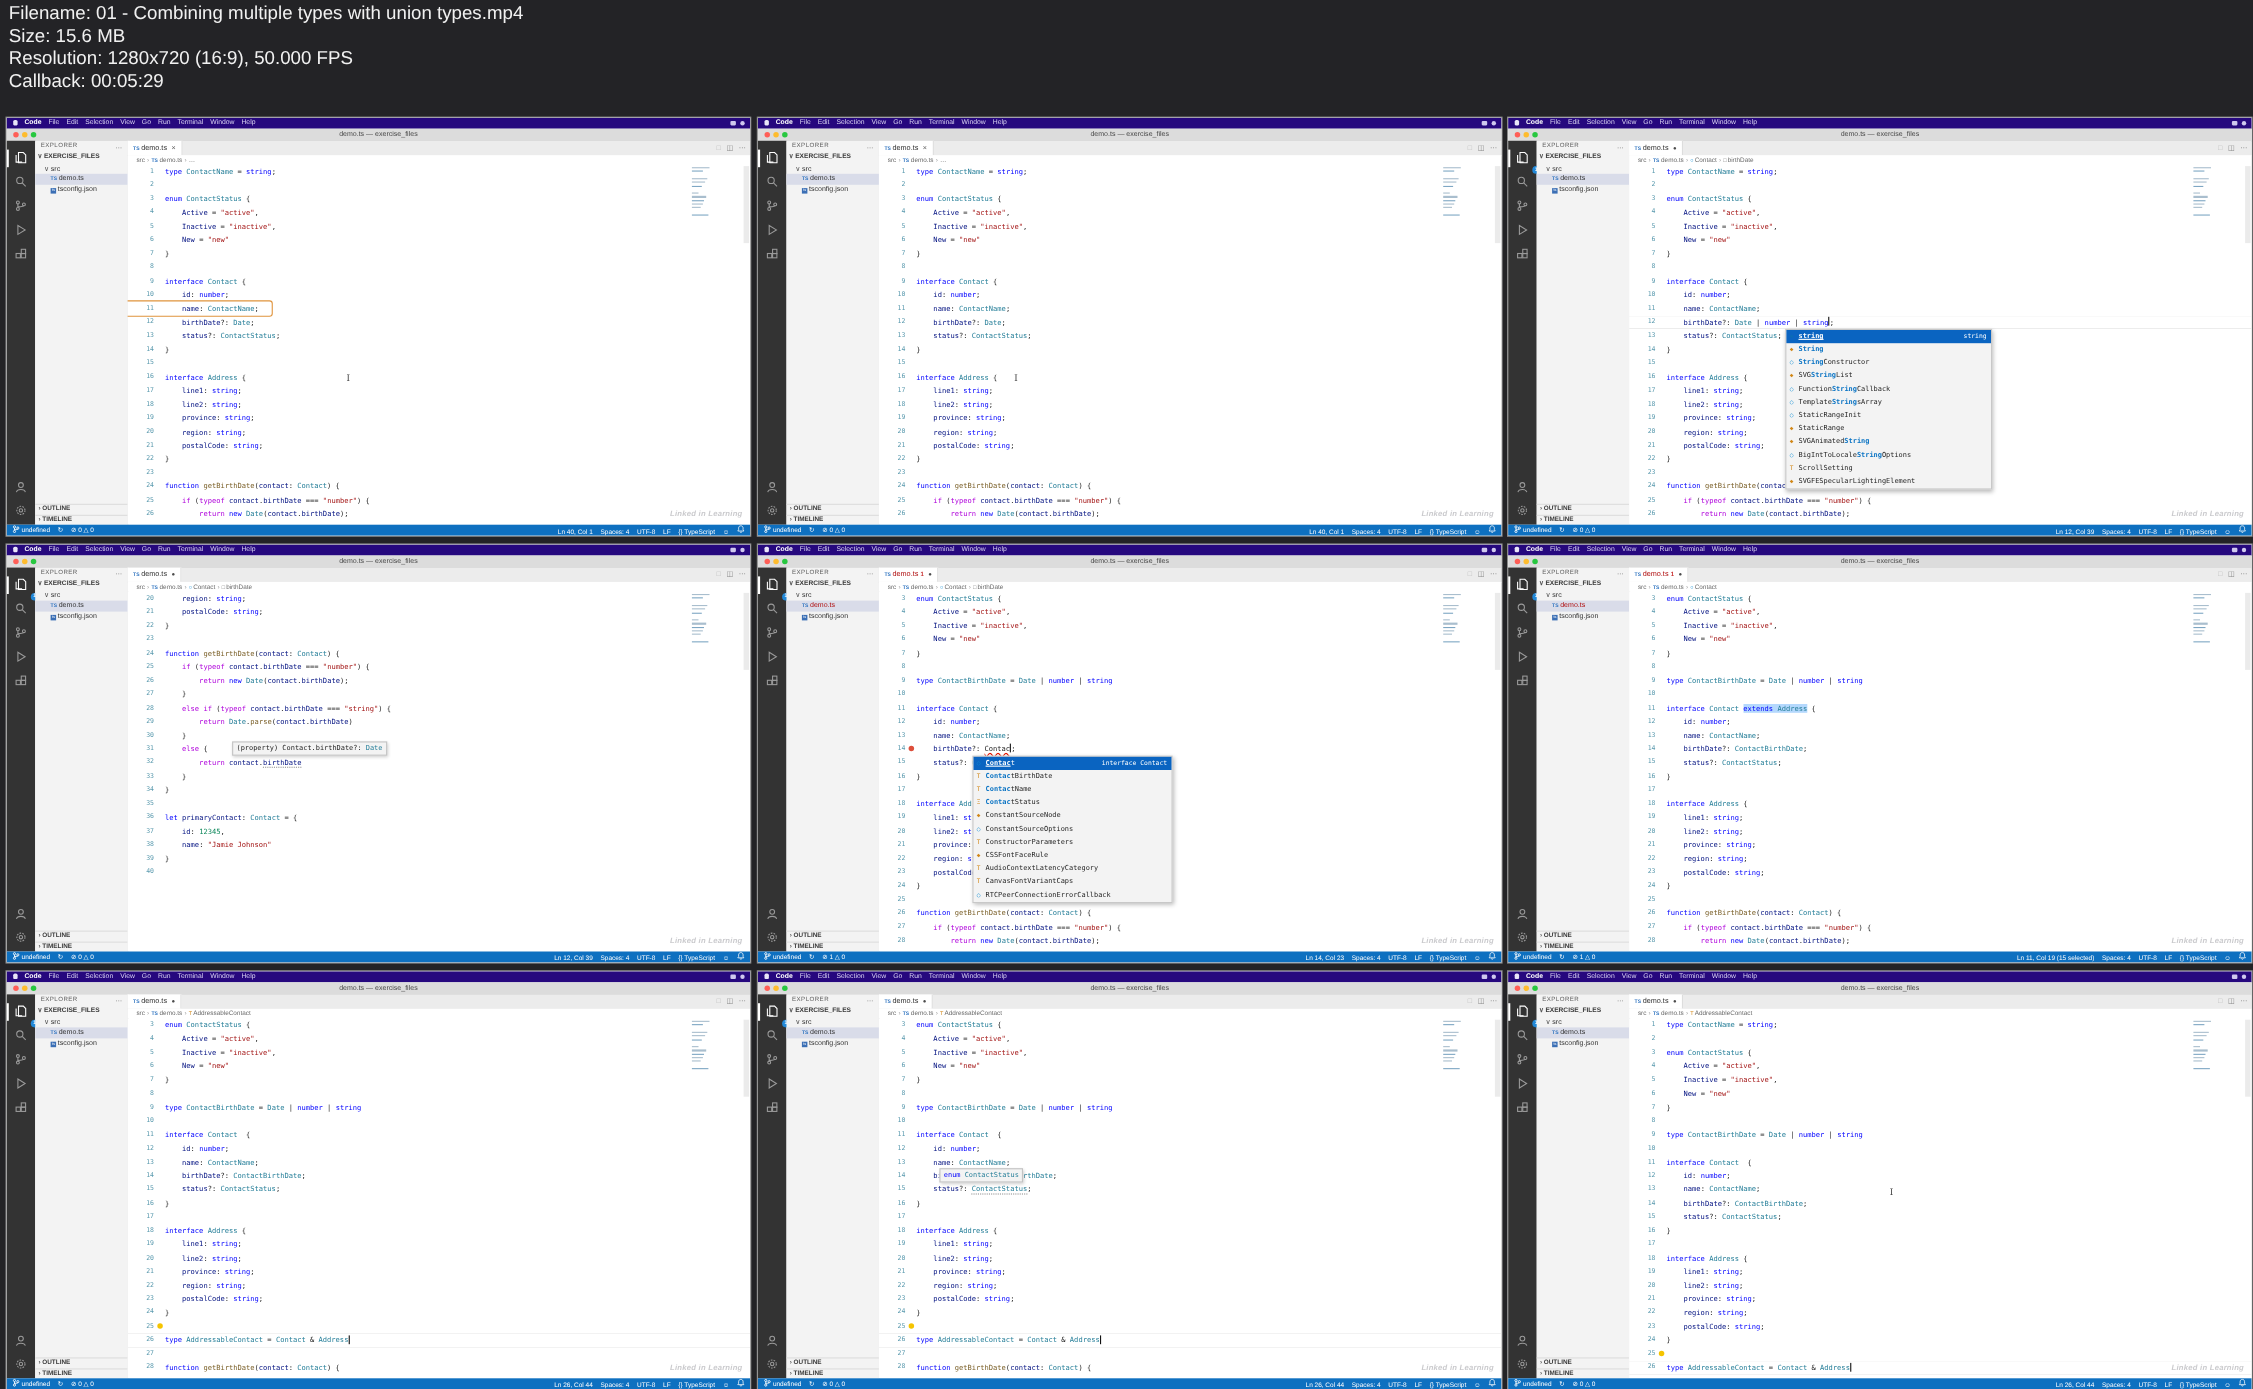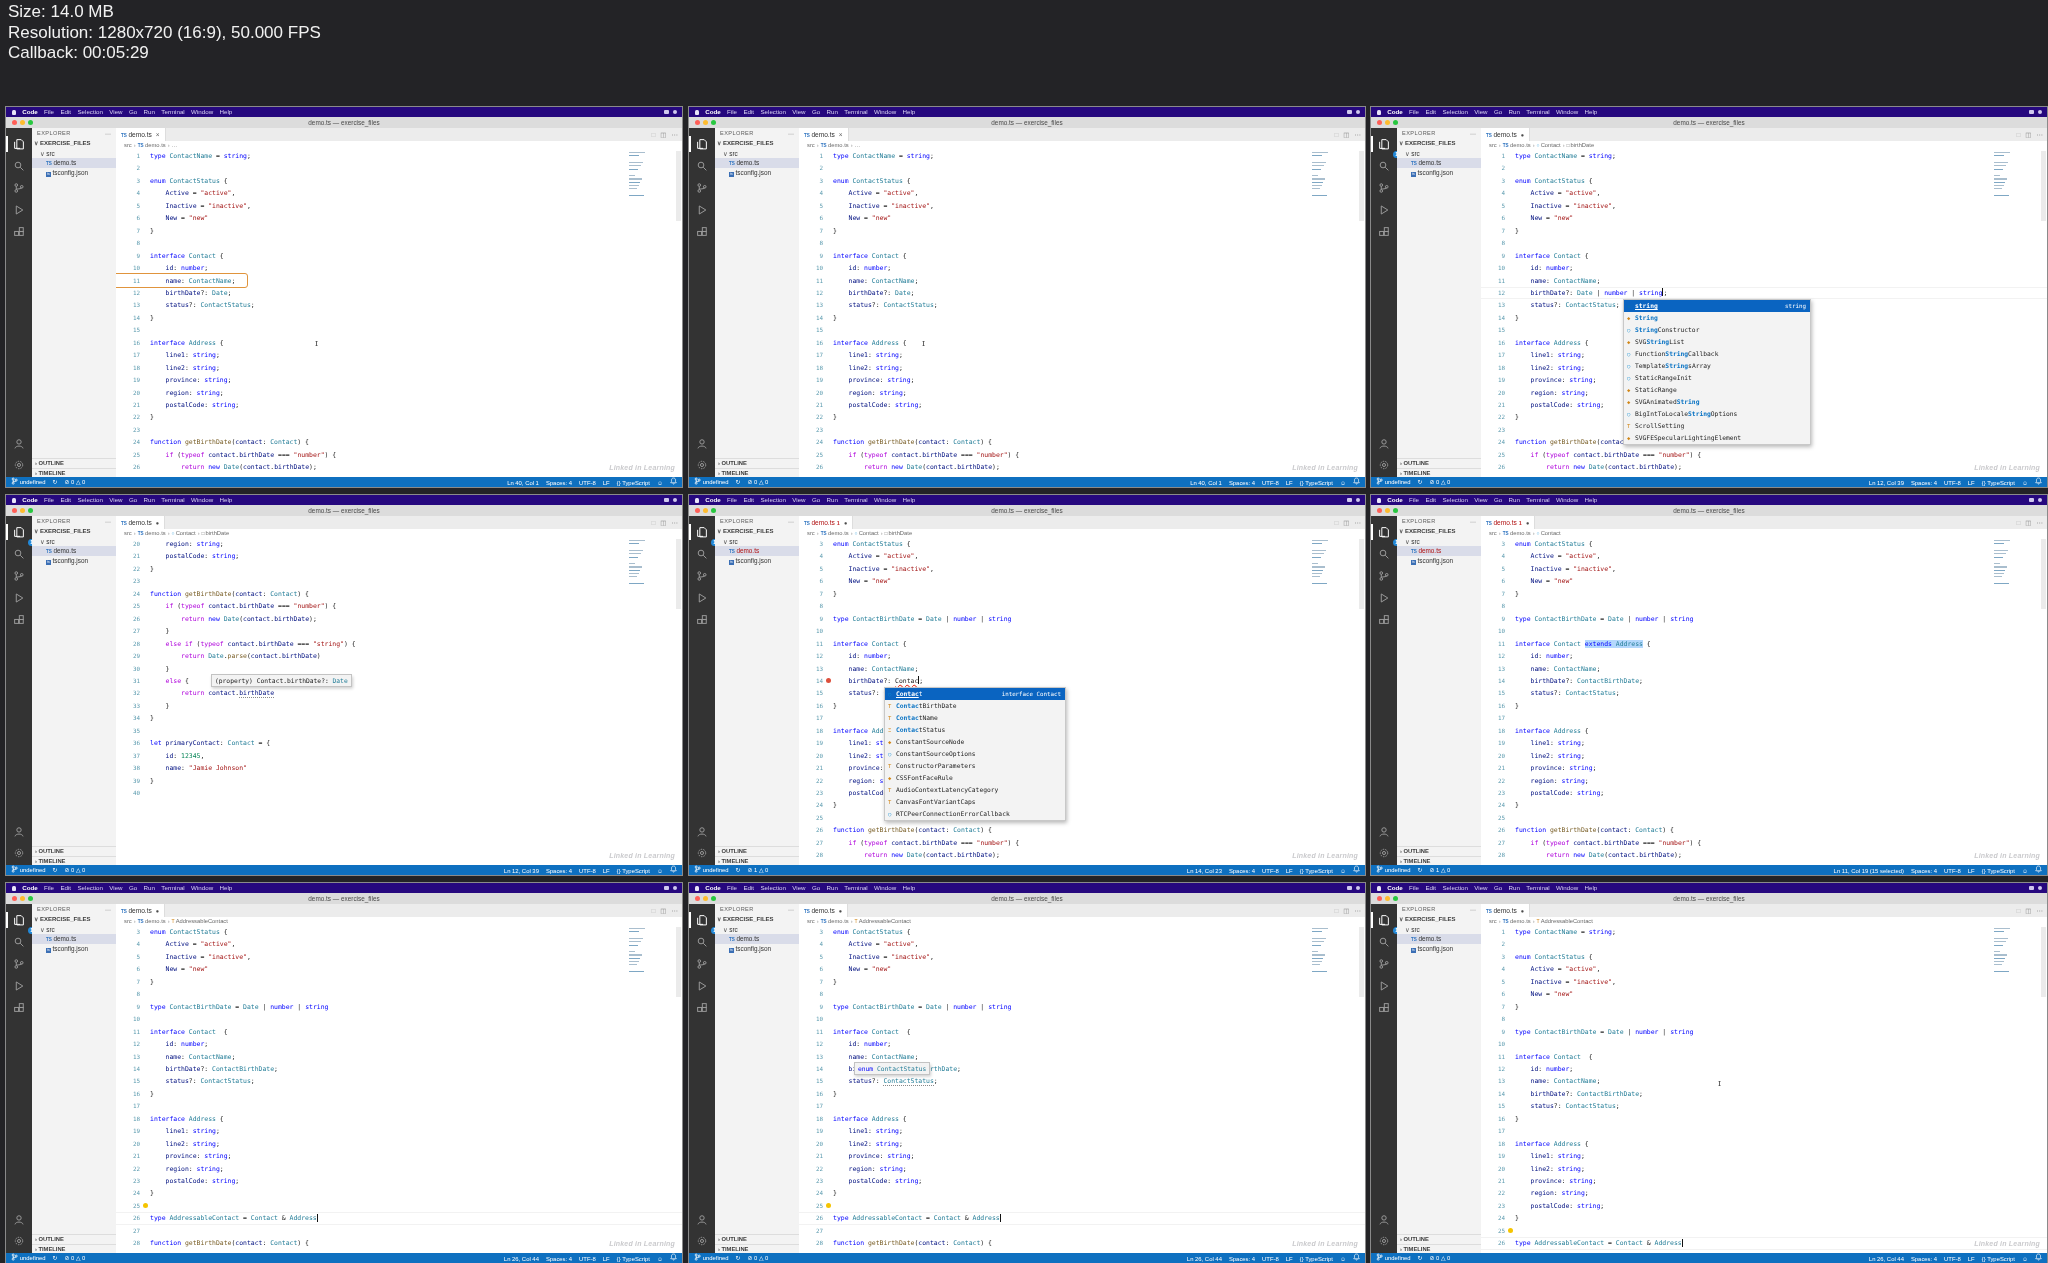--- a/index.html
+++ b/index.html
@@ -89,21 +89,22 @@
   .st-seg{margin-right:7px;}
   .st-rseg{margin-left:7px;}
   .st-ico{display:inline-block;vertical-align:-1px;}
   .watermark{position:absolute;right:7px;top:357px;font-size:7px;font-weight:bold;font-style:italic;
              color:rgba(150,150,155,.5);z-index:5;letter-spacing:.2px;}
 </style>
 </head>
 <body>
 
 <div id="file-info">
-  <div>Size: 14.0 MB</div>
+  <div>Filename: 01 - Combining multiple types with union types.mp4</div>
+  <div>Size: 15.6 MB</div>
   <div>Resolution: 1280x720 (16:9), 50.000 FPS</div>
   <div>Callback: 00:05:29</div>
 </div>
 
 <div id="grid">
     <div class="frame" style="left: 6px; top: 107px;">
       <div class="menubar"><span class="apple-glyph"></span><span class="menu-item first">Code</span><span class="menu-item">File</span><span class="menu-item">Edit</span><span class="menu-item">Selection</span><span class="menu-item">View</span><span class="menu-item">Go</span><span class="menu-item">Run</span><span class="menu-item">Terminal</span><span class="menu-item">Window</span><span class="menu-item">Help</span><span class="mbicons"><span class="mbicon"></span><span class="mbicon round"></span></span></div>
       <div class="titlebar">
         <span class="tlight" style="background: rgb(255, 95, 87); left: 6px;"></span>
         <span class="tlight" style="background: rgb(254, 188, 46); left: 14px;"></span>

